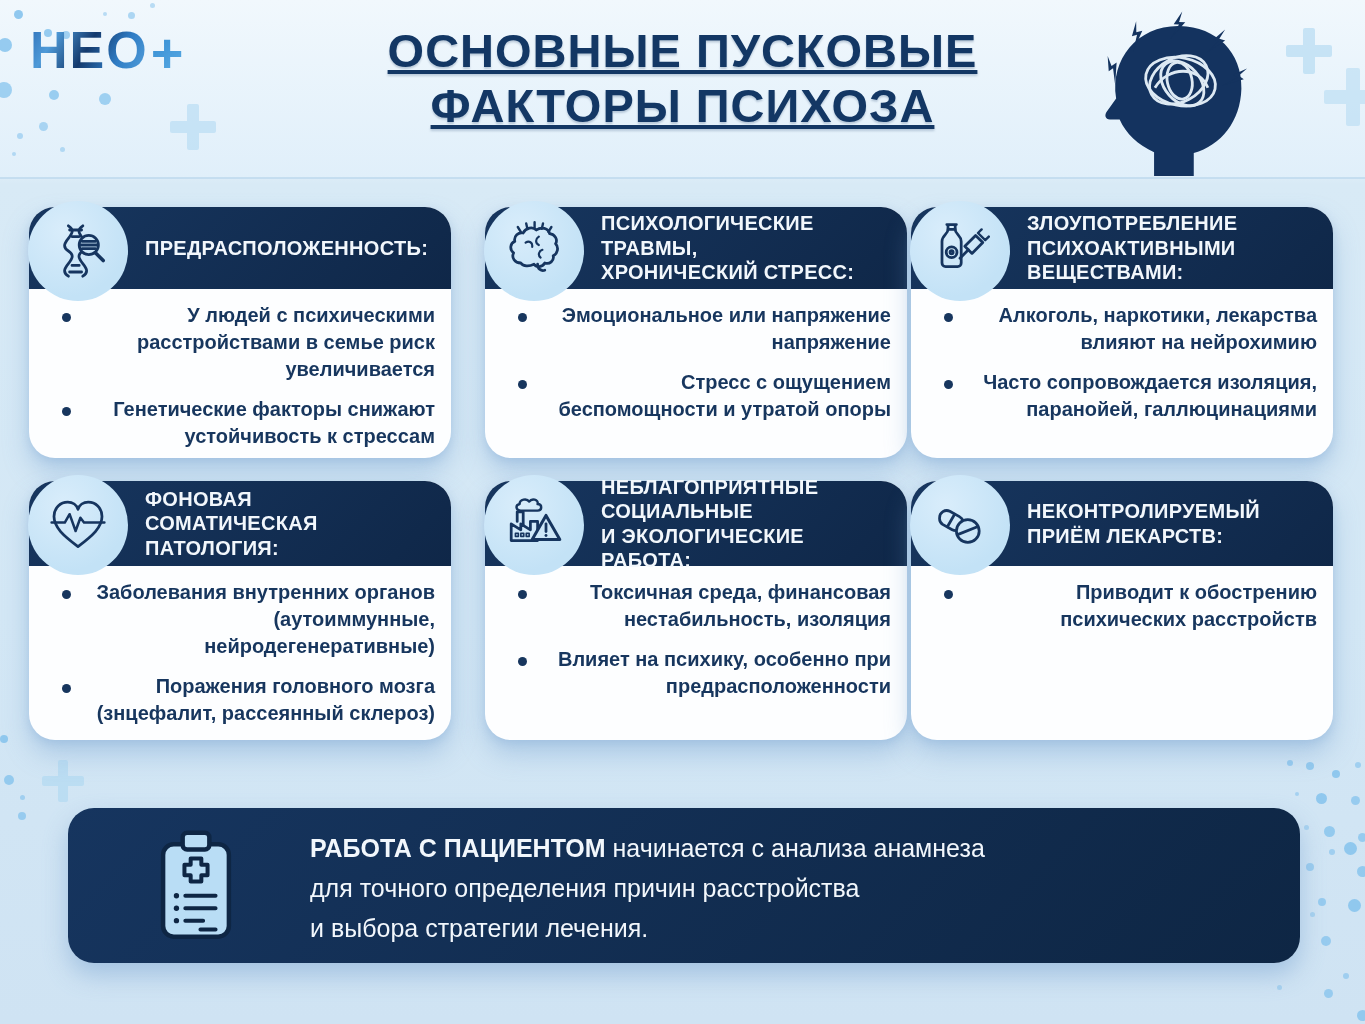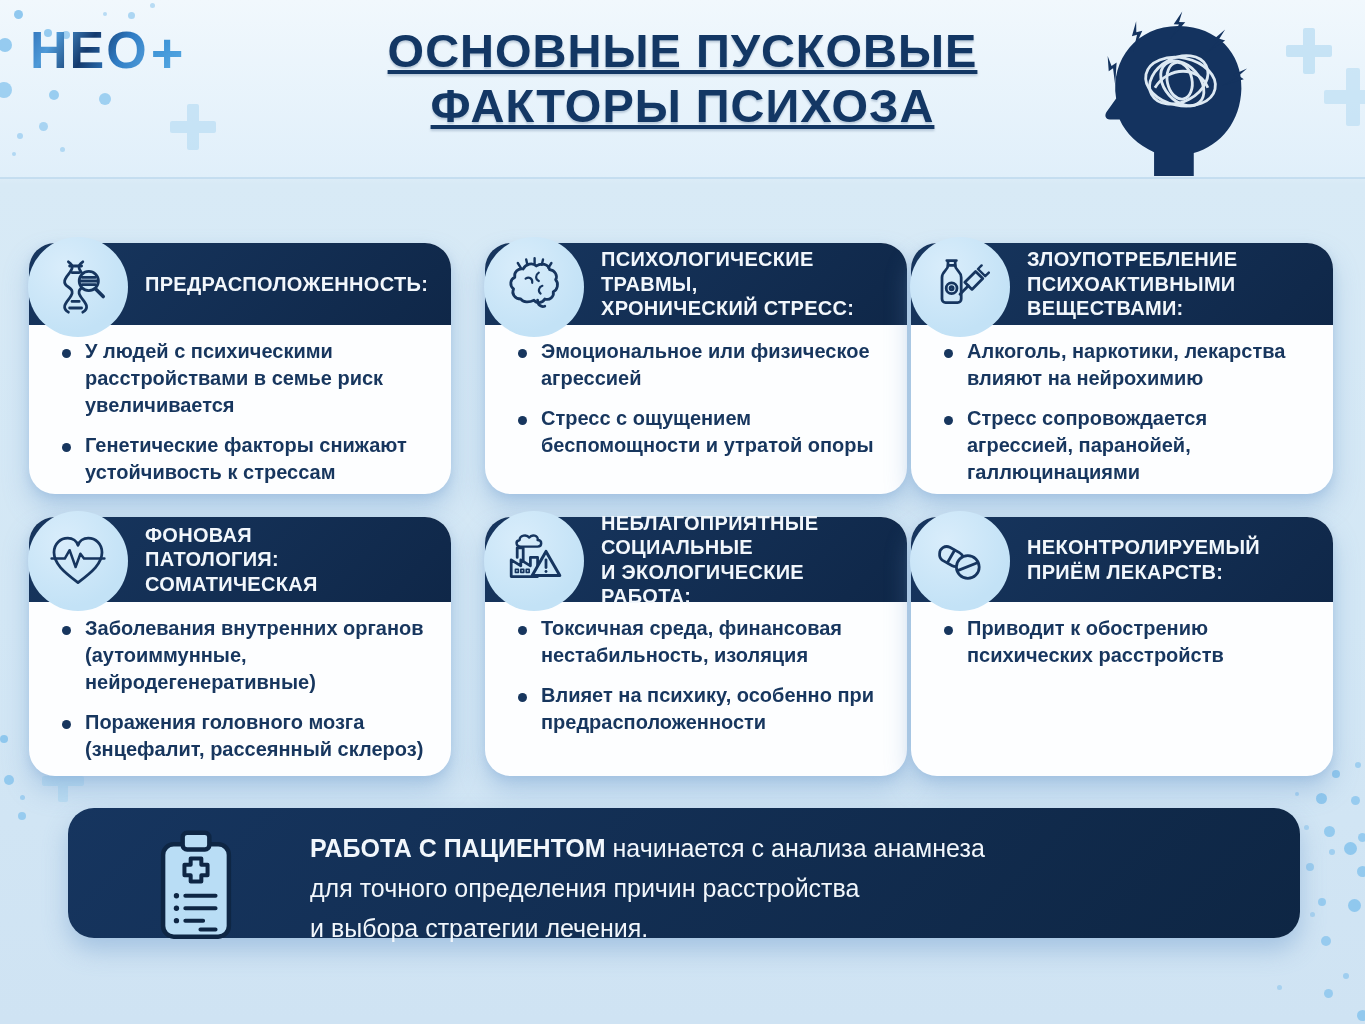--- a/index.html
+++ b/index.html
@@ -16,39 +16,39 @@
     -webkit-background-clip:text;background-clip:text;color:transparent;}
   .logo-plus{font-size:56px;font-weight:bold;margin-left:2px;
     background:linear-gradient(135deg,#2e86cf,#5fb0e6);
     -webkit-background-clip:text;background-clip:text;color:transparent;}
   .main-title{position:absolute;left:0;top:24px;width:1365px;text-align:center;
     color:#133764;font-weight:bold;font-size:47px;line-height:1.17;letter-spacing:1px;
     text-shadow:0 2px 2px rgba(19,55,100,.22);text-decoration:underline;}
   .head-illustration{position:absolute;left:1088px;top:4px;}
   
   .card{position:absolute;width:422px;background:#fdfeff;border-radius:26px;
-    box-shadow:0 14px 26px rgba(110,156,205,.38),0 3px 8px rgba(110,156,205,.22);margin-top:36px;}
+    box-shadow:0 14px 26px rgba(110,156,205,.38),0 3px 8px rgba(110,156,205,.22);}
   .row1{top:207px;height:251px;}
   .row2{top:481px;height:259px;}
   .col1{left:29px;} .col2{left:485px;} .col3{left:911px;}
   .card-header{background:linear-gradient(135deg,#17365f 0%,#0f2748 100%);
     border-radius:26px 26px 0 0;color:#f2f7fc;display:flex;flex-direction:column;justify-content:center;
     padding:6px 16px 6px 116px;box-sizing:border-box;font-weight:bold;font-size:20px;line-height:1.22;letter-spacing:.3px;}
   .row1 .card-header{height:82px;} .row2 .card-header{height:85px;}
   .card-header span{display:block;}
   .icon-circle{position:absolute;left:-1px;top:-6px;width:100px;height:100px;border-radius:50%;
     background:radial-gradient(circle at 36% 30%,#d9edfb 0%,#c3e2f6 70%);
     display:flex;align-items:center;justify-content:center;}
   .card-body{padding:13px 16px 0 26px;}
-  .card-body ul{list-style:none;margin:0;padding:0;}
+  .card-body ul{list-style:none;margin:0;padding:0;text-align:right;}
   .card-body li{position:relative;padding-left:30px;margin-bottom:13px;
     color:#17365e;font-weight:bold;font-size:20px;line-height:1.35;}
   .card-body li::before{content:"";position:absolute;left:7px;top:11px;width:9px;height:9px;border-radius:50%;background:#17365e;}
   
-  .footer-banner{position:absolute;left:68px;top:808px;width:1232px;height:130px;border-radius:26px;
+  .footer-banner{position:absolute;left:68px;top:808px;width:1232px;height:155px;border-radius:26px;
     background:linear-gradient(135deg,#16355f 0%,#0e2644 100%);
     box-shadow:0 12px 24px rgba(110,156,205,.45);}
   .footer-icon{position:absolute;left:88px;top:18px;}
   .footer-text{position:absolute;left:242px;top:20px;color:#f2f7fc;font-size:25px;line-height:40px;}
   .footer-text .bold{font-weight:bold;}
   
   .dot{position:absolute;border-radius:50%;background:#7fc0ec;}
   .plus{position:absolute;}
   .plus::before{content:"";position:absolute;left:0;top:38%;width:100%;height:24%;background:#aed8f2;border-radius:2px;}
   .plus::after{content:"";position:absolute;top:0;left:38%;width:24%;height:100%;background:#aed8f2;border-radius:2px;}
@@ -167,21 +167,21 @@
         <path d="M56 72 C56 80 62 84 68 82"></path>
         <path d="M36 36 C42 32 48 36 47 43 M58 26 C52 30 52 37 58 40 M64 48 C58 50 56 57 61 61" stroke-width="3.6"></path>
       </svg>
     </div>
     <div class="card-header">
       <span>ПСИХОЛОГИЧЕСКИЕ ТРАВМЫ,</span>
       <span>ХРОНИЧЕСКИЙ СТРЕСС:</span>
     </div>
     <div class="card-body">
       <ul>
-        <li>Эмоциональное или физическое агрессией</li>
+        <li>Эмоциональное или напряжение напряжение</li>
         <li>Стресс с ощущением беспомощности и утратой опоры</li>
       </ul>
     </div>
   </div>
 
   <div class="card row1 col3">
     <div class="icon-circle">
       <svg class="ic" width="60" height="60" viewBox="0 0 100 100">
         <path d="M28 6 H44 M30 6 V14 M42 6 V14"></path>
         <path d="M30 14 C30 22 20 24 20 34 V70 A6 6 0 0 0 26 76 H46 A6 6 0 0 0 52 70 V34 C52 24 42 22 42 14 Z"></path>
@@ -193,36 +193,36 @@
       </svg>
     </div>
     <div class="card-header">
       <span>ЗЛОУПОТРЕБЛЕНИЕ</span>
       <span>ПСИХОАКТИВНЫМИ</span>
       <span>ВЕЩЕСТВАМИ:</span>
     </div>
     <div class="card-body">
       <ul>
         <li>Алкоголь, наркотики, лекарства влияют на нейрохимию</li>
-        <li>Стресс сопровождается агрессией, паранойей, галлюцинациями</li>
+        <li>Часто сопровождается изоляция, паранойей, галлюцинациями</li>
       </ul>
     </div>
   </div>
 
   <div class="card row2 col1">
     <div class="icon-circle">
       <svg class="ic" width="60" height="60" viewBox="0 0 100 100">
         <path d="M50 86 C26 68 10 54 10 36 C10 21 21 12 33 12 C41 12 48 17 50 24 C52 17 59 12 67 12 C79 12 90 21 90 36 C90 54 74 68 50 86 Z"></path>
         <path d="M6 46 H28 L36 32 L46 60 L54 38 L60 46 H94" stroke-width="4.2"></path>
       </svg>
     </div>
     <div class="card-header">
       <span>ФОНОВАЯ</span>
+      <span>СОМАТИЧЕСКАЯ</span>
       <span>ПАТОЛОГИЯ:</span>
-      <span>СОМАТИЧЕСКАЯ</span>
     </div>
     <div class="card-body">
       <ul>
         <li>Заболевания внутренних органов (аутоиммунные, нейродегенеративные)</li>
         <li>Поражения головного мозга (знцефалит, рассеянный склероз)</li>
       </ul>
     </div>
   </div>
 
   <div class="card row2 col2">

